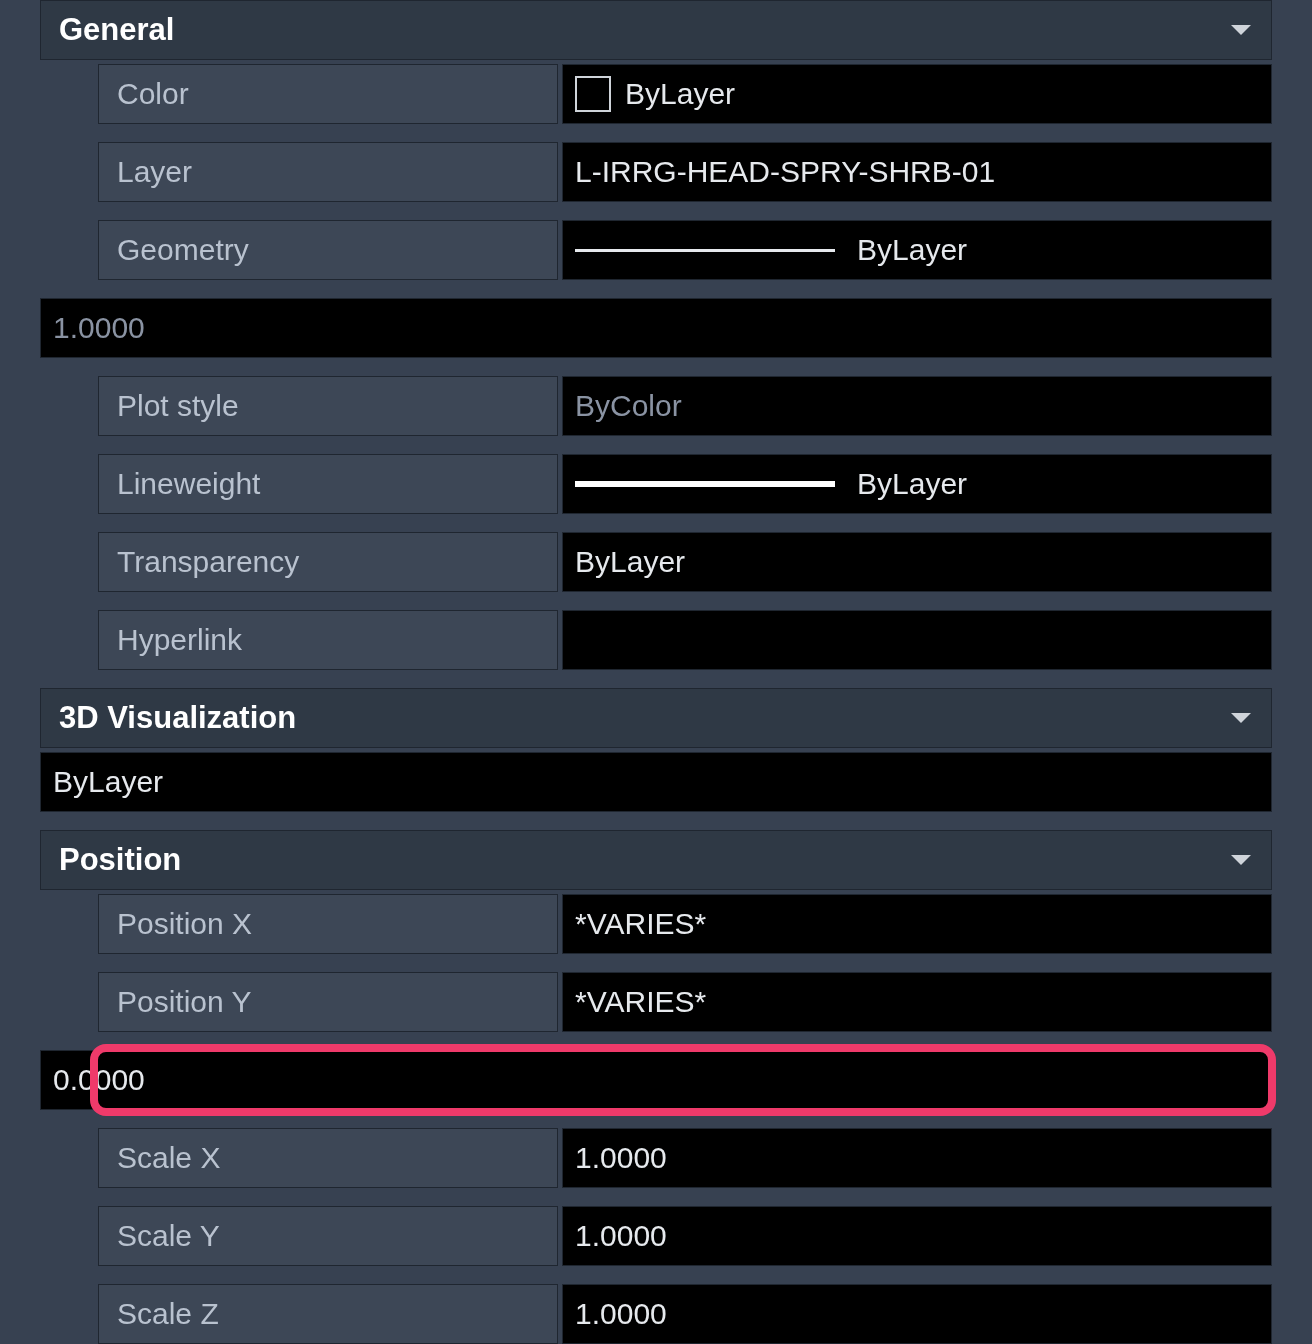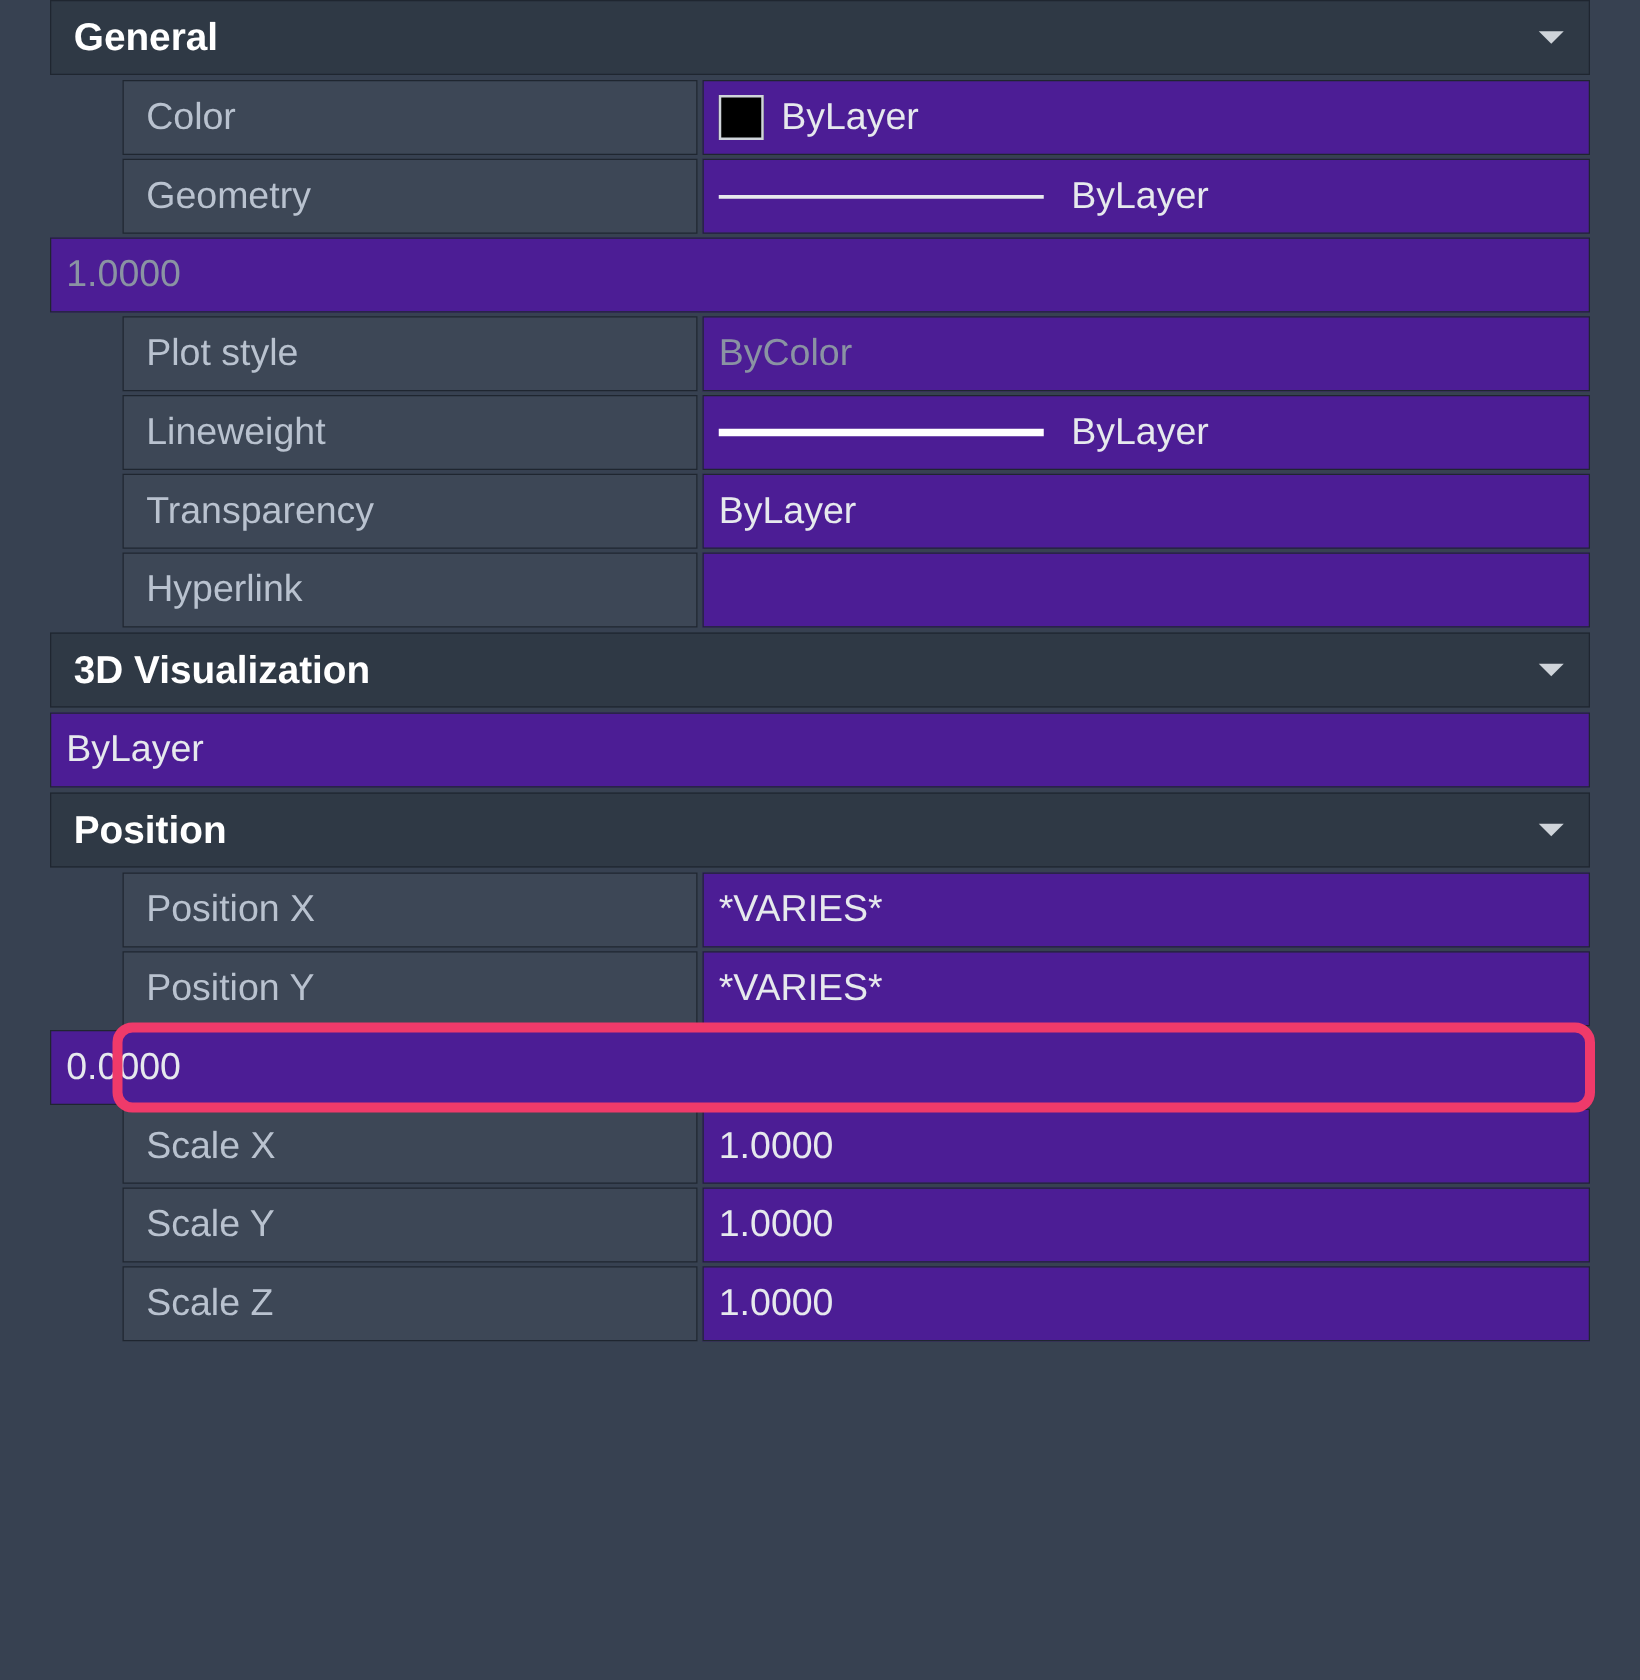--- a/index.html
+++ b/index.html
@@ -37,39 +37,39 @@
     border-right: 10px solid transparent;
     border-top: 10px solid #cfd4da;
   }
   .rows {
     margin: 0 40px 4px 40px;
   }
   .row {
     display: flex;
     height: 60px;
     gap: 4px;
-    margin-bottom: 3px;
+    margin-bottom: 18px;
   }
   .row .label-cell {
     flex: 0 0 460px;
     margin-left: 58px;
     display: flex;
     align-items: center;
     padding-left: 18px;
     background: #3d4756;
     border: 1px solid #1f2630;
     color: #b9c2cf;
     font-size: 30px;
   }
   .row .value-cell {
     flex: 1 1 auto;
     display: flex;
     align-items: center;
     padding-left: 12px;
-    background: #4c1d95;
+    background: #000000;
     border: 1px solid #1f2630;
     color: #e6e9ed;
     font-size: 30px;
     gap: 14px;
     overflow: hidden;
     white-space: nowrap;
   }
   .value-cell.dim { color: #8a93a3; }
   .color-swatch {
     width: 36px; height: 36px;
@@ -115,20 +115,26 @@
   <div class="rows">
 
     <div class="row">
       <div class="label-cell">Color</div>
       <div class="value-cell">
         <span class="color-swatch"></span>
         <span>ByLayer</span>
       </div>
     </div>
 
+    <div class="row">
+      <div class="label-cell">Layer</div>
+      <div class="value-cell">
+        <span>L-IRRG-HEAD-SPRY-SHRB-01</span>
+      </div>
+    </div>
 
     <div class="row">
       <div class="label-cell">Geometry</div>
       <div class="value-cell">
         <span class="linetype-line"></span>
         <span>ByLayer</span>
       </div>
     </div>
 
     <div class="row">

